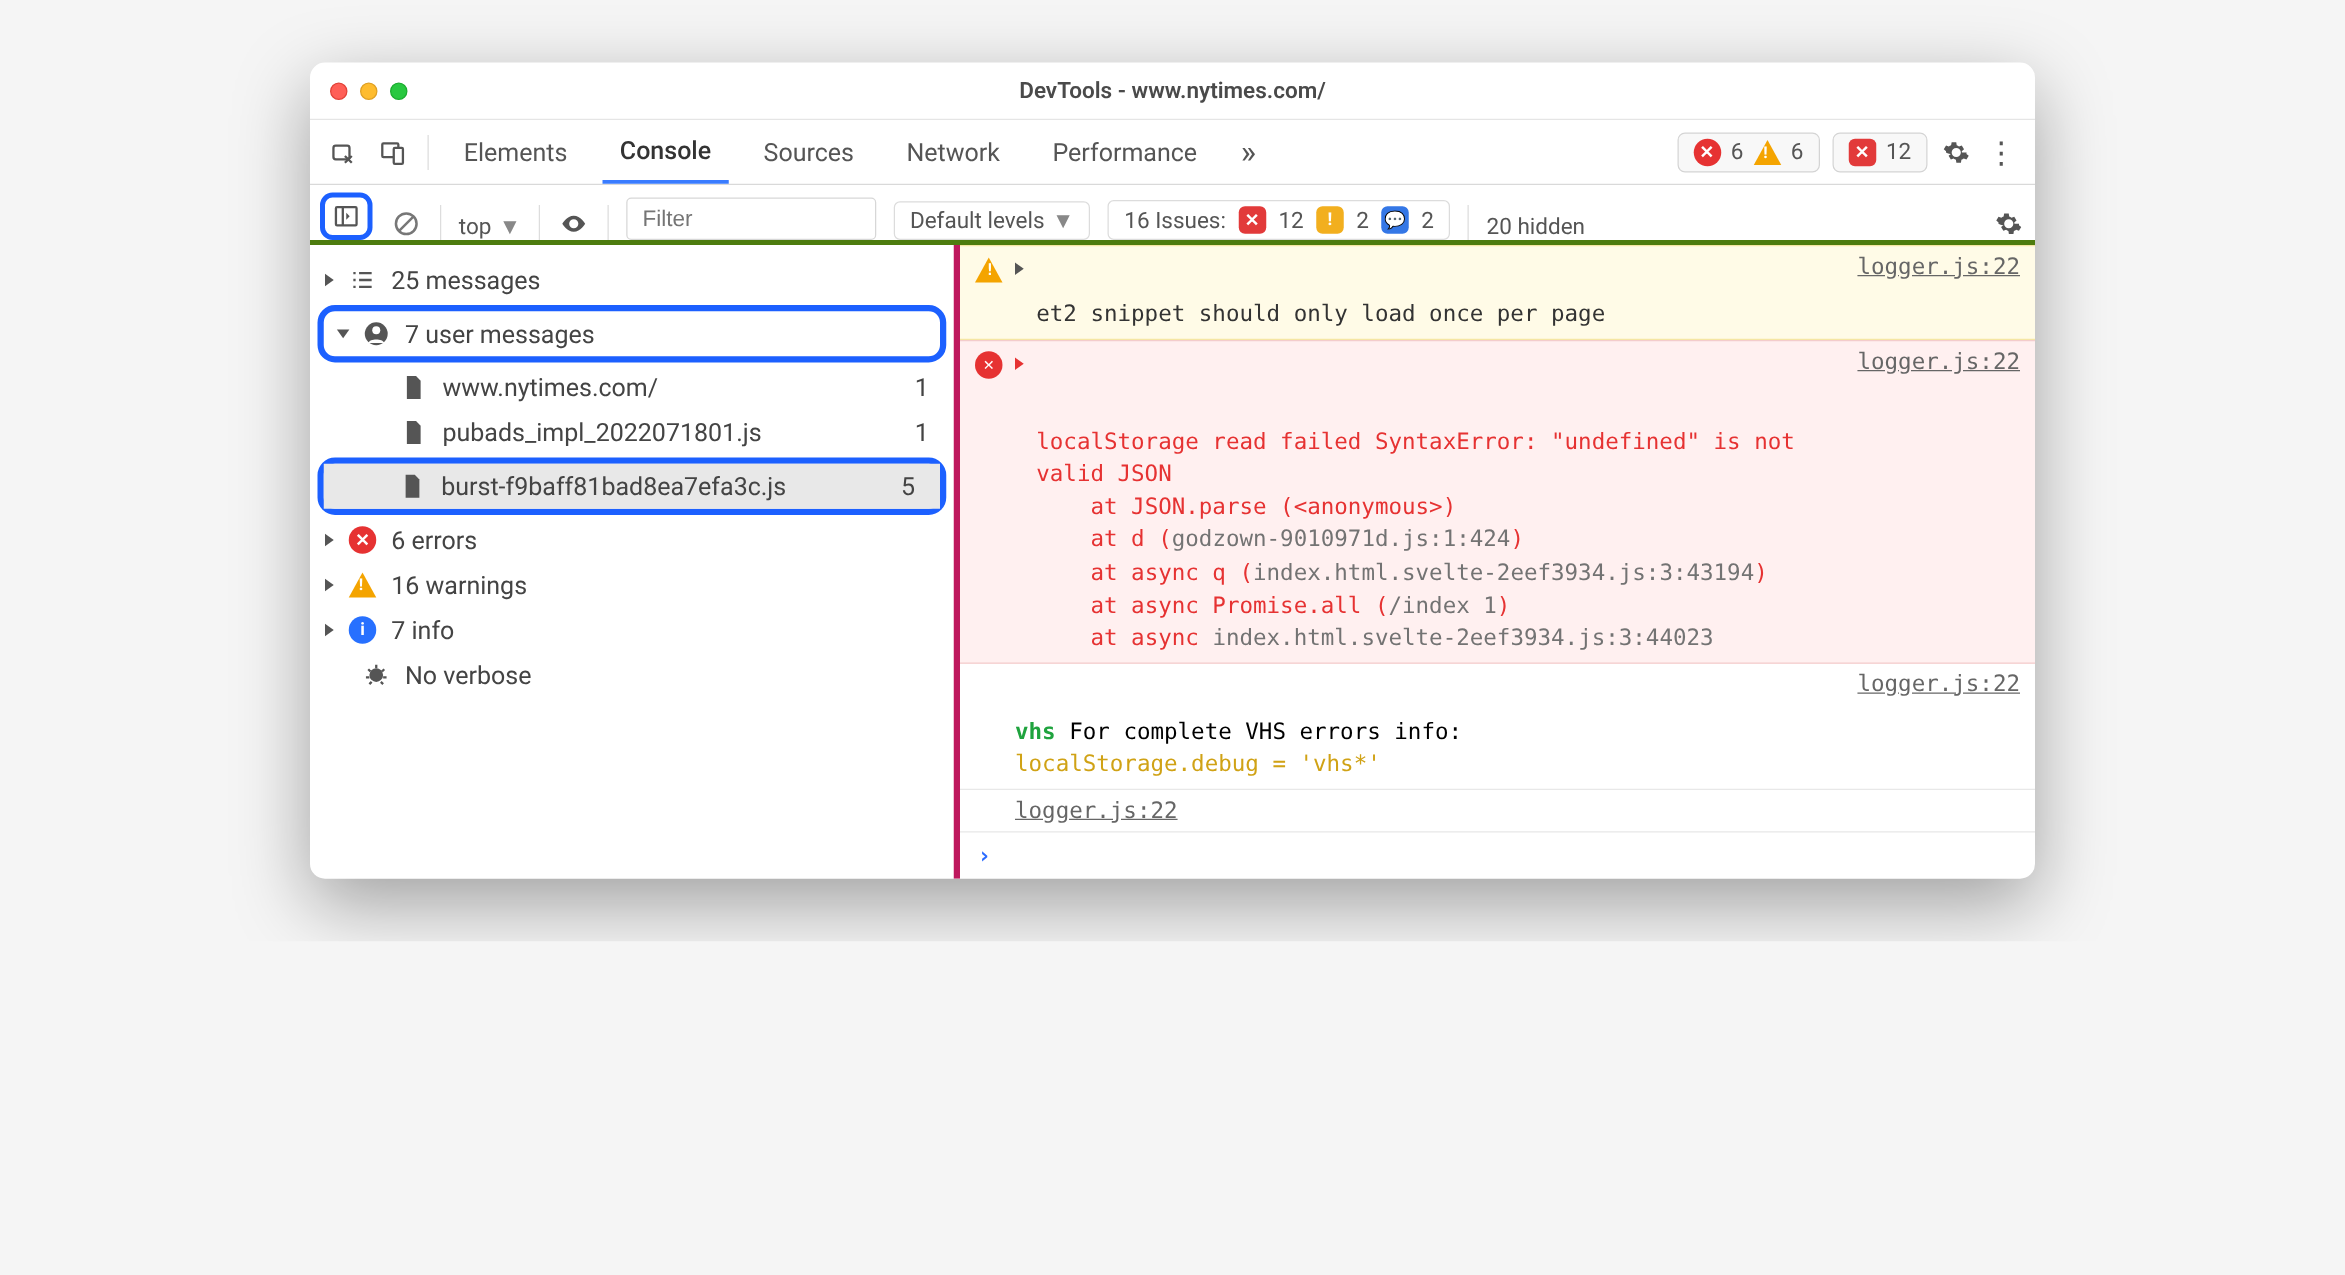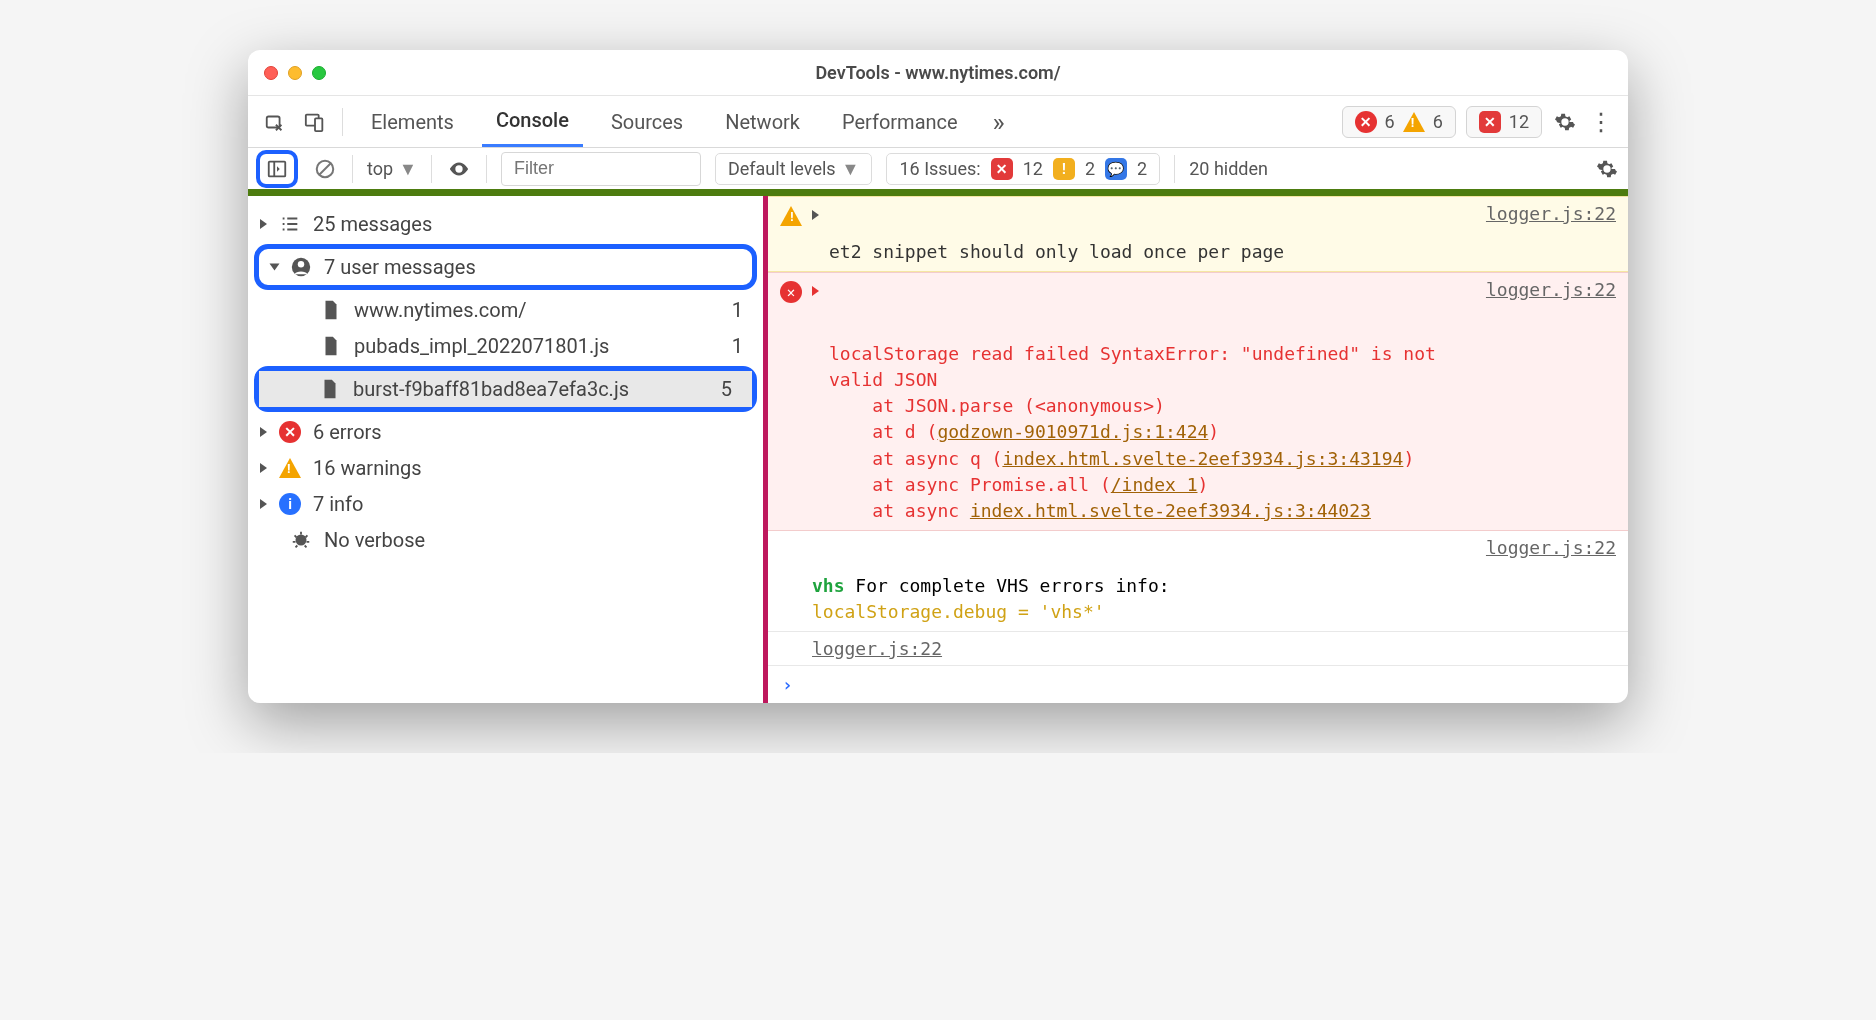--- a/index.html
+++ b/index.html
@@ -47,24 +47,24 @@
   .tabsbar .tab.active { color:#333; border-bottom:3px solid #3a7cff; font-weight:500; }
   .tabsep { width:1px; height:28px; background:#ddd; }
   .spacer { flex:1; }
   .rightpills { display:flex; align-items:center; gap:10px; }
   .pill { border:1px solid #d4d4d4; border-radius:6px; padding:4px 12px; font-size:18px; display:flex; align-items:center; gap:8px; background:#f8f8f8; color:#555; }
   .icon-btn { width:26px; height:26px; display:flex; align-items:center; justify-content:center; color:#555; cursor:pointer; }
 
   .filterbar {
     height: 48px;
     display:flex;
-    align-items:center;
+    align-items:flex-end;
     padding: 0 8px;
     gap: 14px;
-    border-bottom:7px solid #4d7c0f;
+    border-bottom:4px solid #4d7c0f;
     font-size: 18px;
     color:#555;
   }
   .filter-input {
     border:1px solid #d7d7d7;
     border-radius:4px;
     height:34px;
     width:200px;
     padding:0 12px;
     font-size:18px;
@@ -112,21 +112,21 @@
     align-items:flex-start;
   }
   .entry.warn { background:#fffbe7; border-top:1px solid #f5e6a3; border-bottom:1px solid #f5e6a3; }
   .entry.error { background:#fff0f0; border-top:1px solid #f3cccc; border-bottom:1px solid #f3cccc; }
   .entry .body { flex:1; white-space:pre-wrap; line-height:1.45;margin-top:36px; }
   .entry .src { color:#666; text-decoration:underline; white-space:nowrap; }
   .warn-text { color:#333; }
   .error-text { color:#e63232; }
   .vhs { color:#1fa33e; font-weight:600; }
   .vhs-code { color:#d0a215; }
-  .link { text-decoration:underline; color:#a16207; }
+  .link { color:#737373; }
   .prompt { color:#2b6bff; padding:8px 14px; font-weight:700; font-family:Menlo,monospace; }
 
   .svg-ic { width:22px; height:22px; flex:0 0 auto; }
   .badge-circ { width:22px; height:22px; border-radius:50%; display:flex; align-items:center; justify-content:center; color:#fff; font-size:14px; font-weight:700; }
   .badge-err { background:#e63232; }
   .badge-warn { width:0;height:0;border-left:11px solid transparent;border-right:11px solid transparent;border-bottom:20px solid #f4a400; position:relative; }
   .badge-warn span{ position:absolute; left:-3px; top:3px; color:#fff; font-size:13px; font-weight:700; }
   .badge-info { background:#2770ff; }
   .squarebadge { width:22px; height:22px; border-radius:5px; display:flex; align-items:center; justify-content:center; color:#fff; font-size:14px; font-weight:700; }
   .sq-red { background:#e23a3a; }

